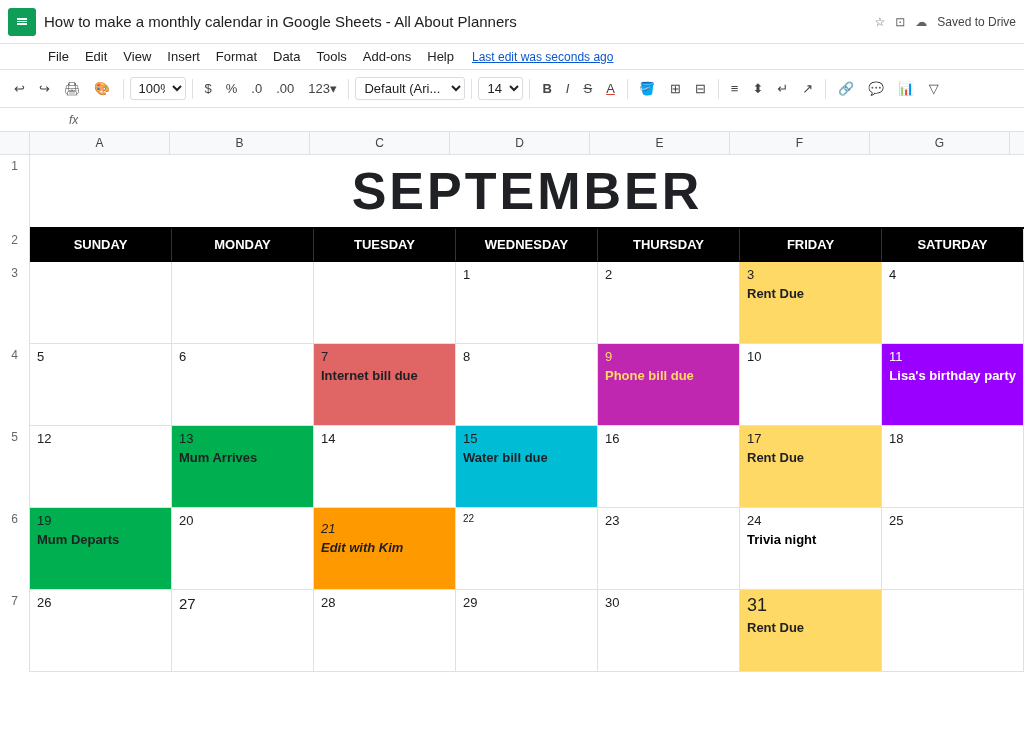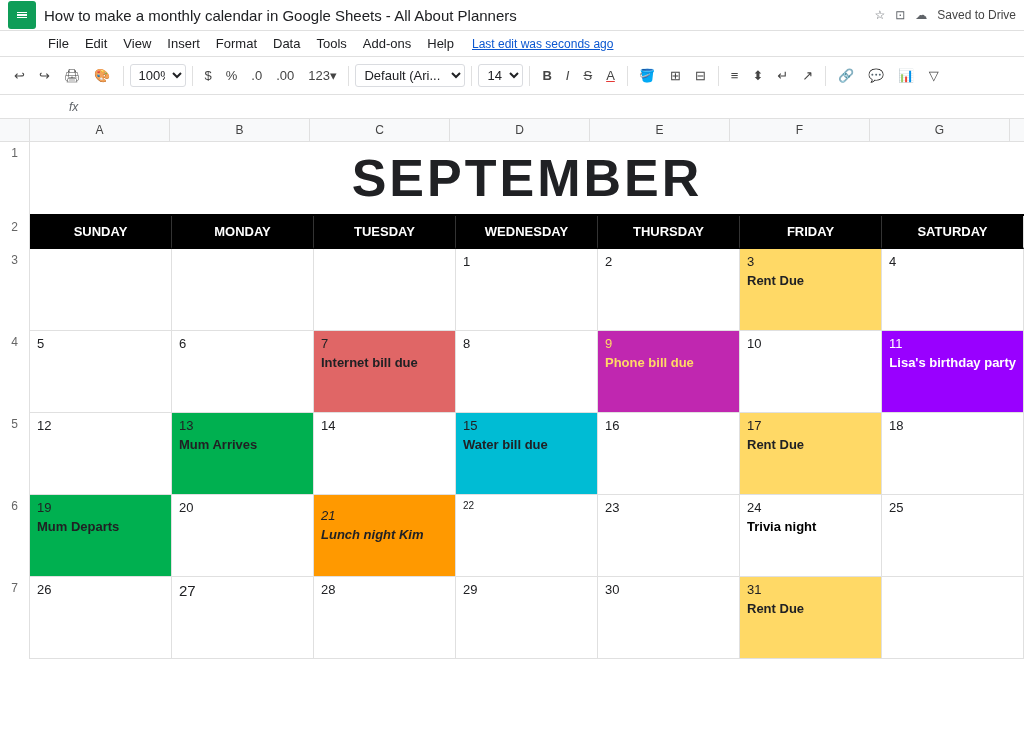--- a/index.html
+++ b/index.html
@@ -1,21 +1,21 @@
 <!DOCTYPE html>
 <html><head>
   <meta charset="utf-8">
   <style>
     * { box-sizing: border-box; margin: 0; padding: 0; }
     body { font-family: Arial, sans-serif; background: #fff; font-size: 13px; overflow: hidden; }
 
     
     #title-bar {
       display: flex; align-items: center; padding: 4px 8px; background: #fff;
-      border-bottom: 1px solid #e0e0e0; height: 31px;
+      border-bottom: 1px solid #e0e0e0; height: 44px;
     }
 
     
     #menu-bar {
       display: flex; align-items: center; padding: 2px 40px; background: #fff;
       border-bottom: 1px solid #e0e0e0; height: 26px; gap: 4px;
     }
     .menu-item { padding: 2px 8px; font-size: 13px; color: #202124; cursor: pointer; border-radius: 3px; }
 
     
@@ -279,21 +279,21 @@
         <div class="row-num-cell">6</div>
         <div class="cal-cell" style="flex: 1 1 0%; border-right: 1px solid rgb(224, 224, 224); border-bottom: 1px solid rgb(224, 224, 224); padding: 5px 7px; min-height: 82px; position: relative; background-color: rgb(0, 176, 80);">
           <span style="font-size: 13px; display: block; margin-bottom: 4px; color: rgb(32, 33, 36);">19</span>
           <span style="font-size: 13px; font-weight: bold; display: block; margin-top: 4px; color: rgb(32, 33, 36);">Mum Departs</span>
         </div>
         <div class="cal-cell" style="flex: 1 1 0%; border-right: 1px solid rgb(224, 224, 224); border-bottom: 1px solid rgb(224, 224, 224); padding: 5px 7px; min-height: 82px; position: relative;">
           <span style="font-size: 13px; display: block; margin-bottom: 4px; color: rgb(32, 33, 36);">20</span>
         </div>
         <div class="cal-cell" style="flex: 1 1 0%; border-right: 1px solid rgb(224, 224, 224); border-bottom: 1px solid rgb(224, 224, 224); padding: 13px 7px; min-height: 82px; position: relative; background-color: rgb(255, 153, 0); font-style: italic;">
           <span style="font-size: 13px; display: block; margin-bottom: 4px; color: rgb(32, 33, 36);">21</span>
-          <span style="font-size: 13px; font-weight: bold; display: block; margin-top: 4px; color: rgb(32, 33, 36);">Lunch night Kim</span>
+          <span style="font-size: 13px; font-weight: bold; display: block; margin-top: 4px; color: rgb(32, 33, 36);">Edit with Kim</span>
         </div>
         <div class="cal-cell" style="flex: 1 1 0%; border-right: 1px solid rgb(224, 224, 224); border-bottom: 1px solid rgb(224, 224, 224); padding: 5px 7px; min-height: 82px; position: relative;">
           <span style="font-size: 10px; display: block; margin-bottom: 4px; color: rgb(32, 33, 36);">22</span>
         </div>
         <div class="cal-cell" style="flex: 1 1 0%; border-right: 1px solid rgb(224, 224, 224); border-bottom: 1px solid rgb(224, 224, 224); padding: 5px 7px; min-height: 82px; position: relative;">
           <span style="font-size: 13px; display: block; margin-bottom: 4px; color: rgb(32, 33, 36);">23</span>
         </div>
         <div class="cal-cell" style="flex: 1 1 0%; border-right: 1px solid rgb(224, 224, 224); border-bottom: 1px solid rgb(224, 224, 224); padding: 5px 7px; min-height: 82px; position: relative;">
           <span style="font-size: 13px; display: block; margin-bottom: 4px; color: rgb(32, 33, 36);">24</span>
           <span style="font-size: 13px; font-weight: bold; display: block; margin-top: 4px;">Trivia night</span>
@@ -313,19 +313,19 @@
         <div class="cal-cell" style="flex: 1 1 0%; border-right: 1px solid rgb(224, 224, 224); border-bottom: 1px solid rgb(224, 224, 224); padding: 5px 7px; min-height: 82px; position: relative;">
           <span style="font-size: 13px; display: block; margin-bottom: 4px; color: rgb(32, 33, 36);">28</span>
         </div>
         <div class="cal-cell" style="flex: 1 1 0%; border-right: 1px solid rgb(224, 224, 224); border-bottom: 1px solid rgb(224, 224, 224); padding: 5px 7px; min-height: 82px; position: relative;">
           <span style="font-size: 13px; display: block; margin-bottom: 4px; color: rgb(32, 33, 36);">29</span>
         </div>
         <div class="cal-cell" style="flex: 1 1 0%; border-right: 1px solid rgb(224, 224, 224); border-bottom: 1px solid rgb(224, 224, 224); padding: 5px 7px; min-height: 82px; position: relative;">
           <span style="font-size: 13px; display: block; margin-bottom: 4px; color: rgb(32, 33, 36);">30</span>
         </div>
         <div class="cal-cell" style="flex: 1 1 0%; border-right: 1px solid rgb(224, 224, 224); border-bottom: 1px solid rgb(224, 224, 224); padding: 5px 7px; min-height: 82px; position: relative; background-color: rgb(255, 217, 102);">
-          <span style="font-size: 13px; display: block; margin-bottom: 4px; color: rgb(32, 33, 36);">31</span>
+          <span style="font-size: 18px; display: block; margin-bottom: 4px; color: rgb(32, 33, 36);">31</span>
           <span style="font-size: 13px; font-weight: bold; display: block; margin-top: 4px; color: rgb(32, 33, 36);">Rent Due</span>
         </div>
         <div class="cal-cell" style="flex: 1 1 0%; border-right: 1px solid rgb(224, 224, 224); border-bottom: 1px solid rgb(224, 224, 224); padding: 5px 7px; min-height: 82px; position: relative;"></div>
       </div>
     </div>
 </div>
 
 </body></html>

